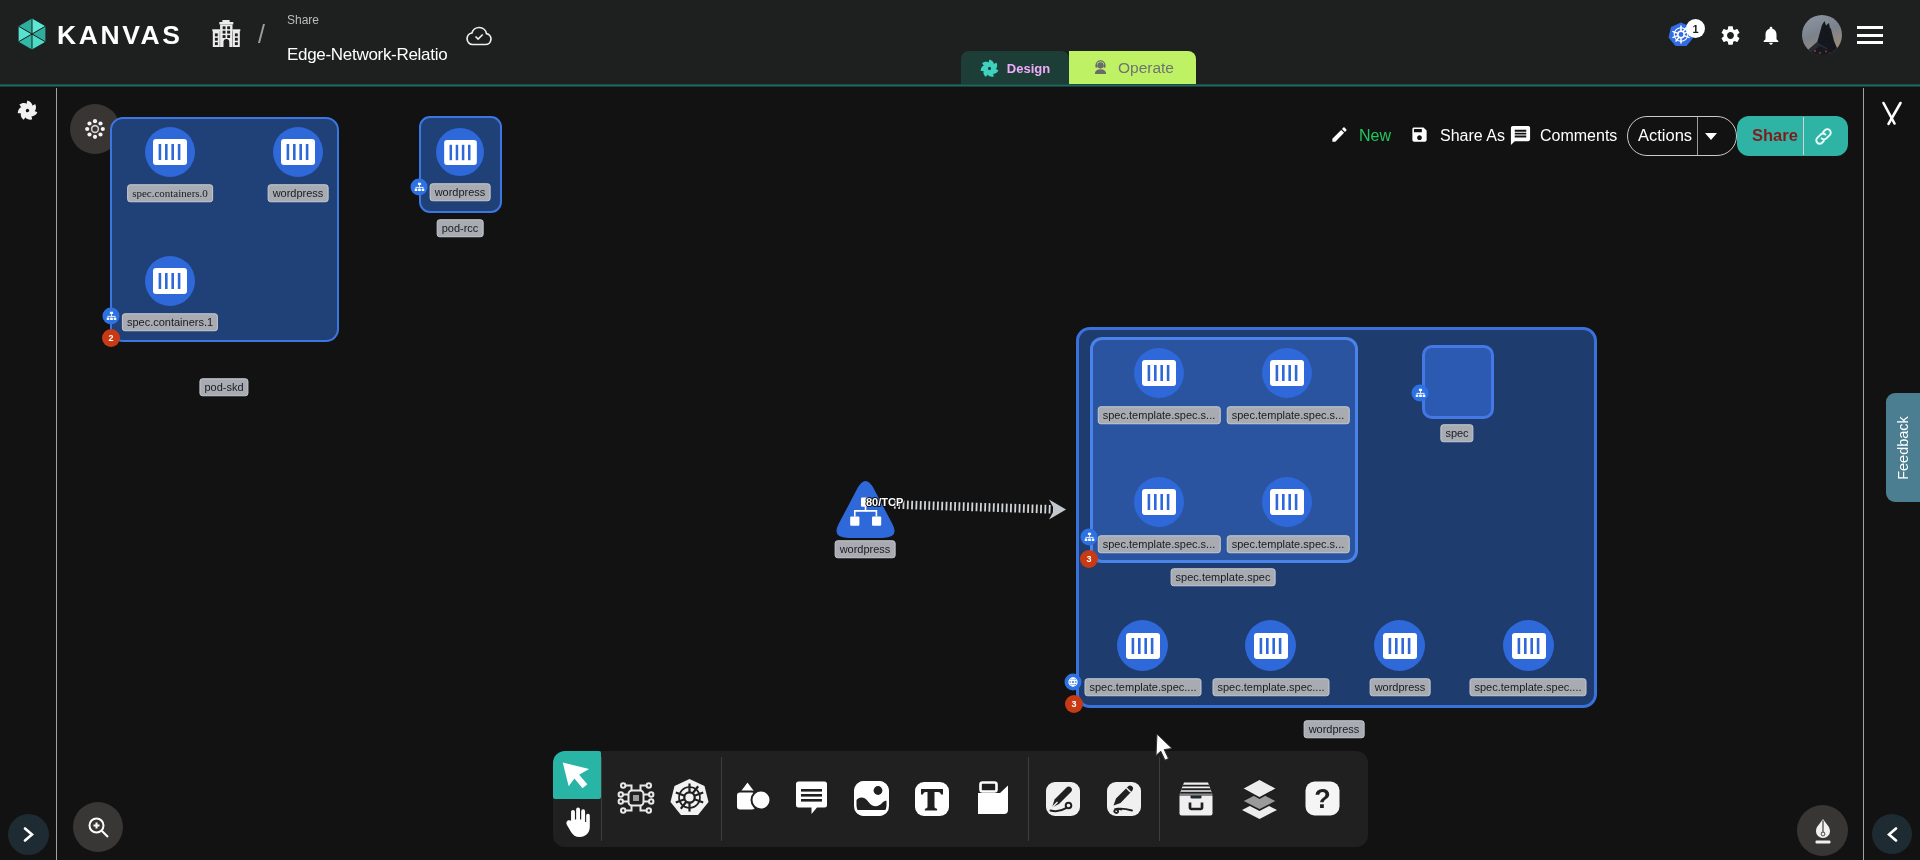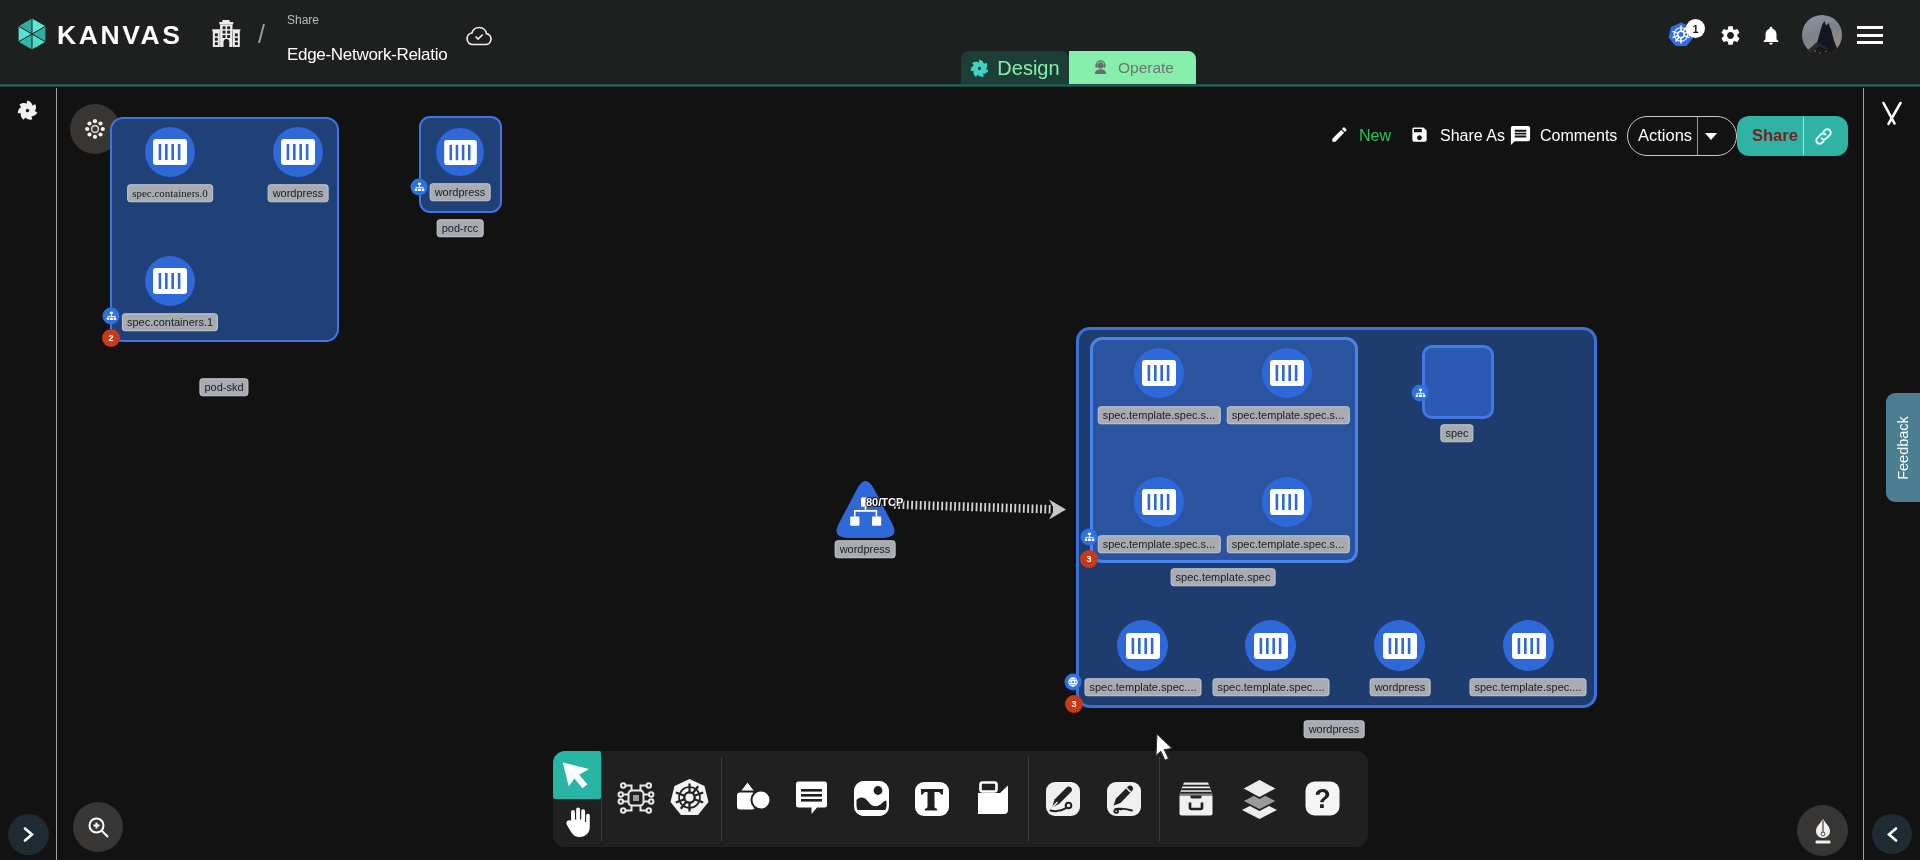--- a/index.html
+++ b/index.html
@@ -94,23 +94,23 @@
     <g fill="#3ed2bf">
       <path d="M10 0.4 C14.8 1.8 16.3 6.6 13.2 10.4 C9.6 8.9 8.1 3.7 10 0.4 Z"></path>
       <path d="M10 0.4 C14.8 1.8 16.3 6.6 13.2 10.4 C9.6 8.9 8.1 3.7 10 0.4 Z" transform="rotate(51 10 10)"></path>
       <path d="M10 0.4 C14.8 1.8 16.3 6.6 13.2 10.4 C9.6 8.9 8.1 3.7 10 0.4 Z" transform="rotate(102 10 10)"></path>
       <path d="M10 0.4 C14.8 1.8 16.3 6.6 13.2 10.4 C9.6 8.9 8.1 3.7 10 0.4 Z" transform="rotate(153 10 10)"></path>
       <path d="M10 0.4 C14.8 1.8 16.3 6.6 13.2 10.4 C9.6 8.9 8.1 3.7 10 0.4 Z" transform="rotate(204 10 10)"></path>
       <path d="M10 0.4 C14.8 1.8 16.3 6.6 13.2 10.4 C9.6 8.9 8.1 3.7 10 0.4 Z" transform="rotate(255 10 10)"></path>
       <path d="M10 0.4 C14.8 1.8 16.3 6.6 13.2 10.4 C9.6 8.9 8.1 3.7 10 0.4 Z" transform="rotate(306 10 10)"></path>
     </g>
   </svg>
-  <span style="color:#86efac;font-size:20px;">Design</span>
-</div>
-<div class="abs" style="left:1069px;top:51px;width:127px;height:34px;background:#86efac;border-radius:0 8px 0 0;display:flex;align-items:center;justify-content:center;gap:8px;">
+  <span style="color:#f0abfc;font-size:13px;font-weight:bold;">Design</span>
+</div>
+<div class="abs" style="left:1069px;top:51px;width:127px;height:34px;background:#bef264;border-radius:0 8px 0 0;display:flex;align-items:center;justify-content:center;gap:8px;">
   <svg width="19" height="19" viewBox="0 0 24 24" fill="#686c6c">
     <circle cx="12" cy="8" r="4"></circle>
     <path d="M12 13 c-4.5 0 -7 2.2 -7 5 v1 h14 v-1 c0 -2.8 -2.5 -5 -7 -5 z"></path>
     <path d="M6.5 8 a5.5 5.5 0 0 1 11 0" fill="none" stroke="#686c6c" stroke-width="1.6"></path>
     <rect x="15.8" y="7" width="2.6" height="4" rx="1.2"></rect>
     <rect x="5.6" y="7" width="2.6" height="4" rx="1.2"></rect>
   </svg>
   <span style="color:#6f7373;font-size:15.5px;">Operate</span>
 </div>
 

